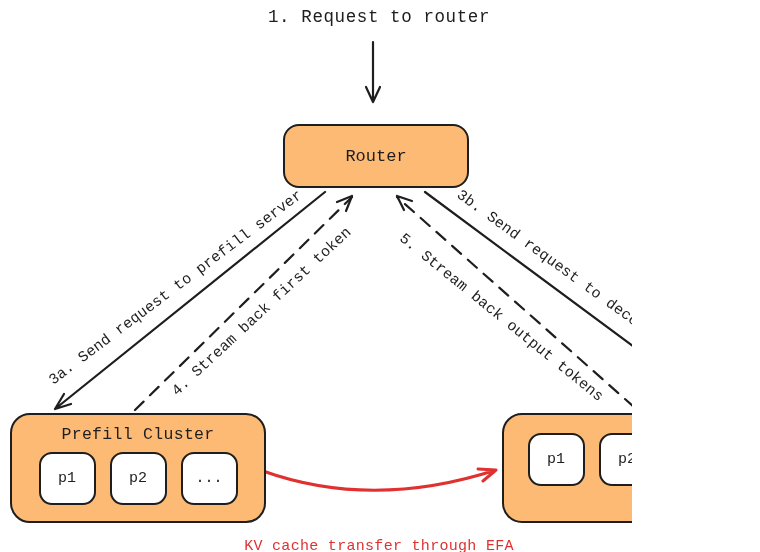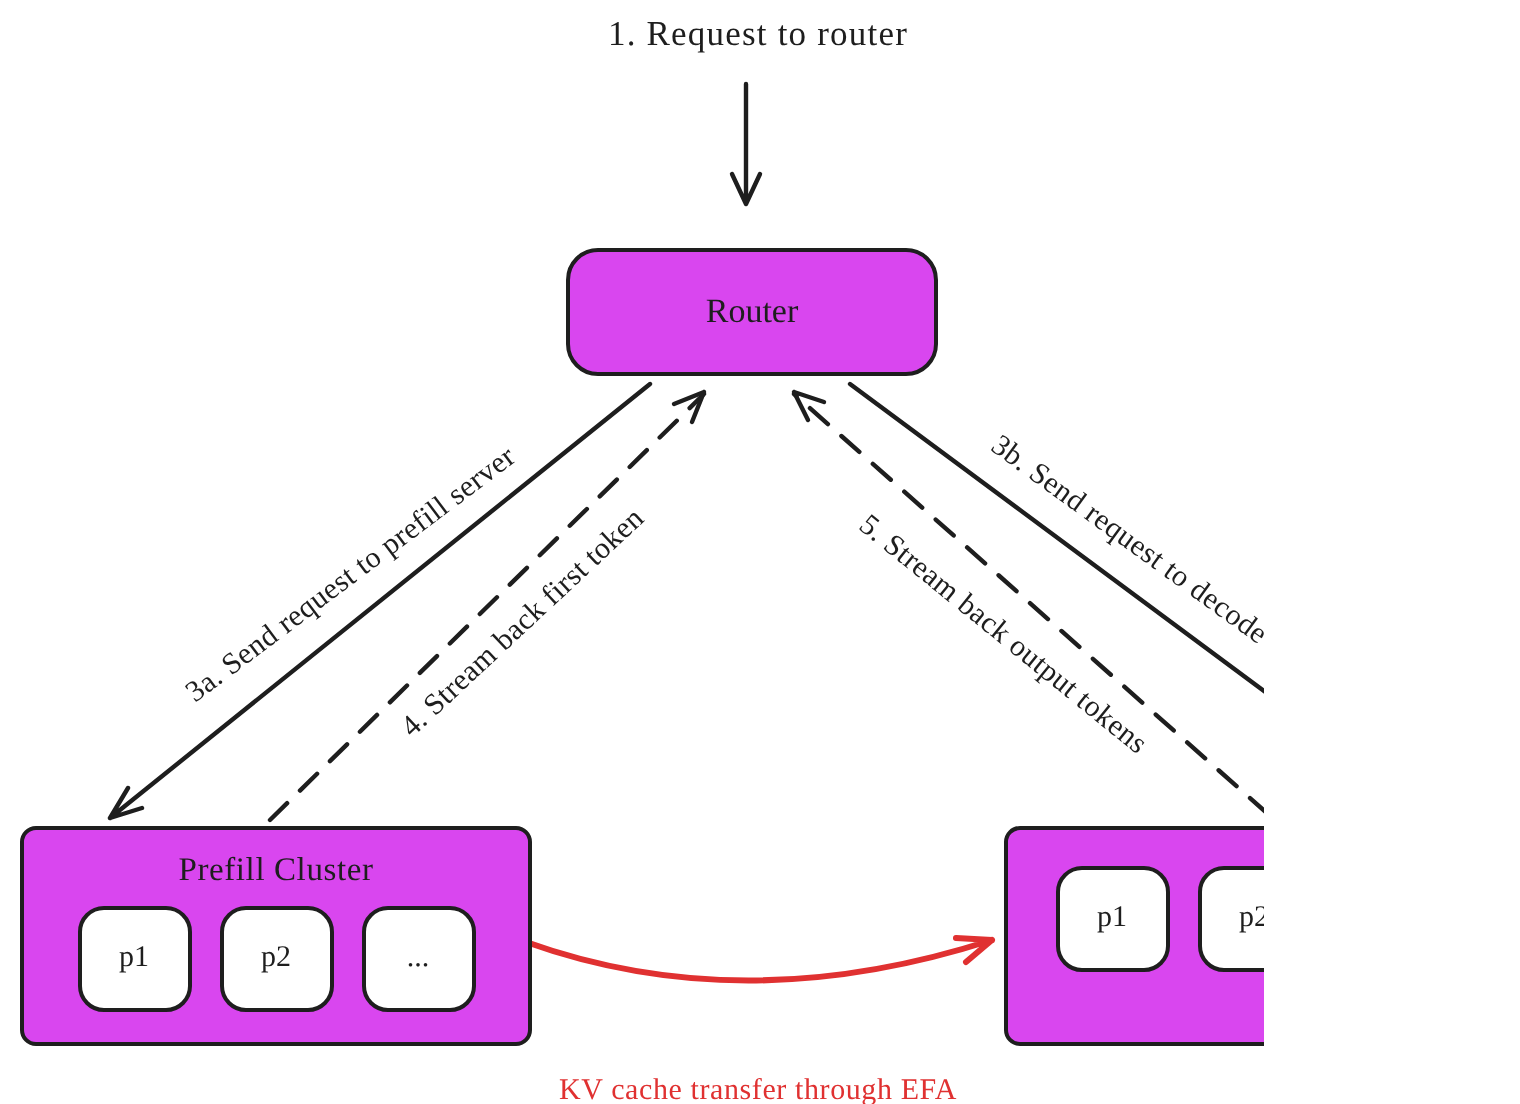--- a/index.html
+++ b/index.html
@@ -5,21 +5,21 @@
   html, body {
     margin: 0;
     padding: 0;
     background: #ffffff;
   }
   .canvas {
     position: relative;
     width: 632px;
     height: 552px;
     background: var(--bg, #ffffff);
-    font-family: Liberation Serif, serif;
+    font-family: Liberation Mono, monospace;
     color: var(--stroke, #1e1e1e);
     overflow: hidden;
   }
   svg.arrow-layer {
     position: absolute;
     left: 0; top: 0;
     width: 760px; height: 552px;
   }
   svg .main {
     stroke: var(--stroke, #1e1e1e);
@@ -47,32 +47,32 @@
   .lbl.side { font-size: 15px; letter-spacing: 0.1px; }
   .lbl.red {
     color: var(--accent, #e03131);
     font-size: 15px;
     letter-spacing: 0.3px;
     margin-top: 14px;
   }
   .node {
     position: absolute;
     border: 2.4px solid var(--stroke, #1e1e1e);
-    background: #d946ef;
+    background: #fdba74;
     box-sizing: border-box;
   }
   .router {
     left: 283px; top: 124px;
     width: 186px; height: 64px;
     border-radius: 16px;
     display: flex; align-items: center; justify-content: center;
     font-size: 17px;
   }
   .cluster {
-    border-radius: 8px;
+    border-radius: 20px;
     padding-top: 10px;
   }
   .cluster.prefill { left: 10px; top: 413px; width: 256px; height: 110px; }
   .cluster.decode  { left: 502px; top: 413px; width: 250px; height: 110px; }
   .cluster-title {
     text-align: center;
     font-size: 16.5px;
     letter-spacing: 0.3px;
   }
   .server-row {

